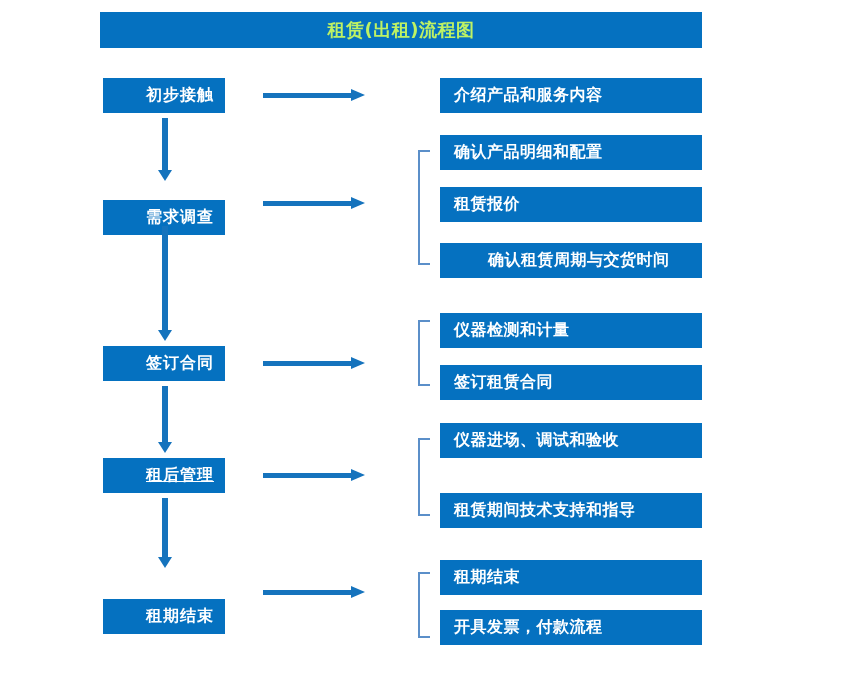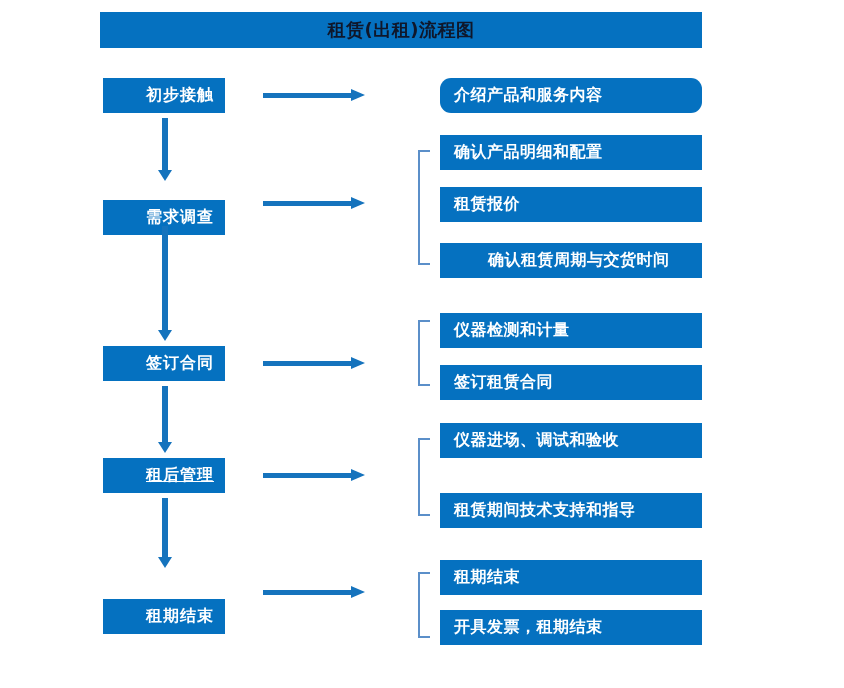--- a/index.html
+++ b/index.html
@@ -21,21 +21,21 @@
   }
 
   
   .title-bar {
     position: absolute;
     left: 100px;
     top: 12px;
     width: 602px;
     height: 36px;
     background: #0571c0;
-    color: #0f172a;
+    color: #bef264;
     font-size: 18px;
     font-weight: bold;
     display: flex;
     align-items: center;
     justify-content: center;
     letter-spacing: 0.5px;
   }
 
   
   .node {
@@ -134,21 +134,21 @@
 
   <div class="title-bar">租赁(出租)流程图</div>
 
   <div class="node node-left" style="top:78px;">初步接触</div>
 
   <div class="h-arrow" style="top:88px;">
     <div class="shaft"></div>
     <div class="head"></div>
   </div>
 
-  <div class="node node-right" style="top:78px;border-radius:11px;">介绍产品和服务内容</div>
+  <div class="node node-right" style="top:78px;">介绍产品和服务内容</div>
 
   <div class="v-arrow" style="top:118px; height:63px;">
     <div class="shaft" style="height:52px;"></div>
     <div class="head"></div>
   </div>
 
   <div class="node node-left" style="top:200px;text-align:right;">需求调查</div>
 
   <div class="h-arrow" style="top:196px;">
     <div class="shaft"></div>
@@ -203,15 +203,15 @@
   <div class="node node-left" style="top:575px;margin-top:24px;">租期结束</div>
 
   <div class="h-arrow" style="top:585px;">
     <div class="shaft"></div>
     <div class="head"></div>
   </div>
 
   <div class="bracket" style="top:572px; height:66px;"></div>
 
   <div class="node node-right" style="top:560px;">租期结束</div>
-  <div class="node node-right" style="top:610px;">开具发票，租期结束</div>
+  <div class="node node-right" style="top:610px;">开具发票，付款流程</div>
 
 </div>
 
 </body></html>

